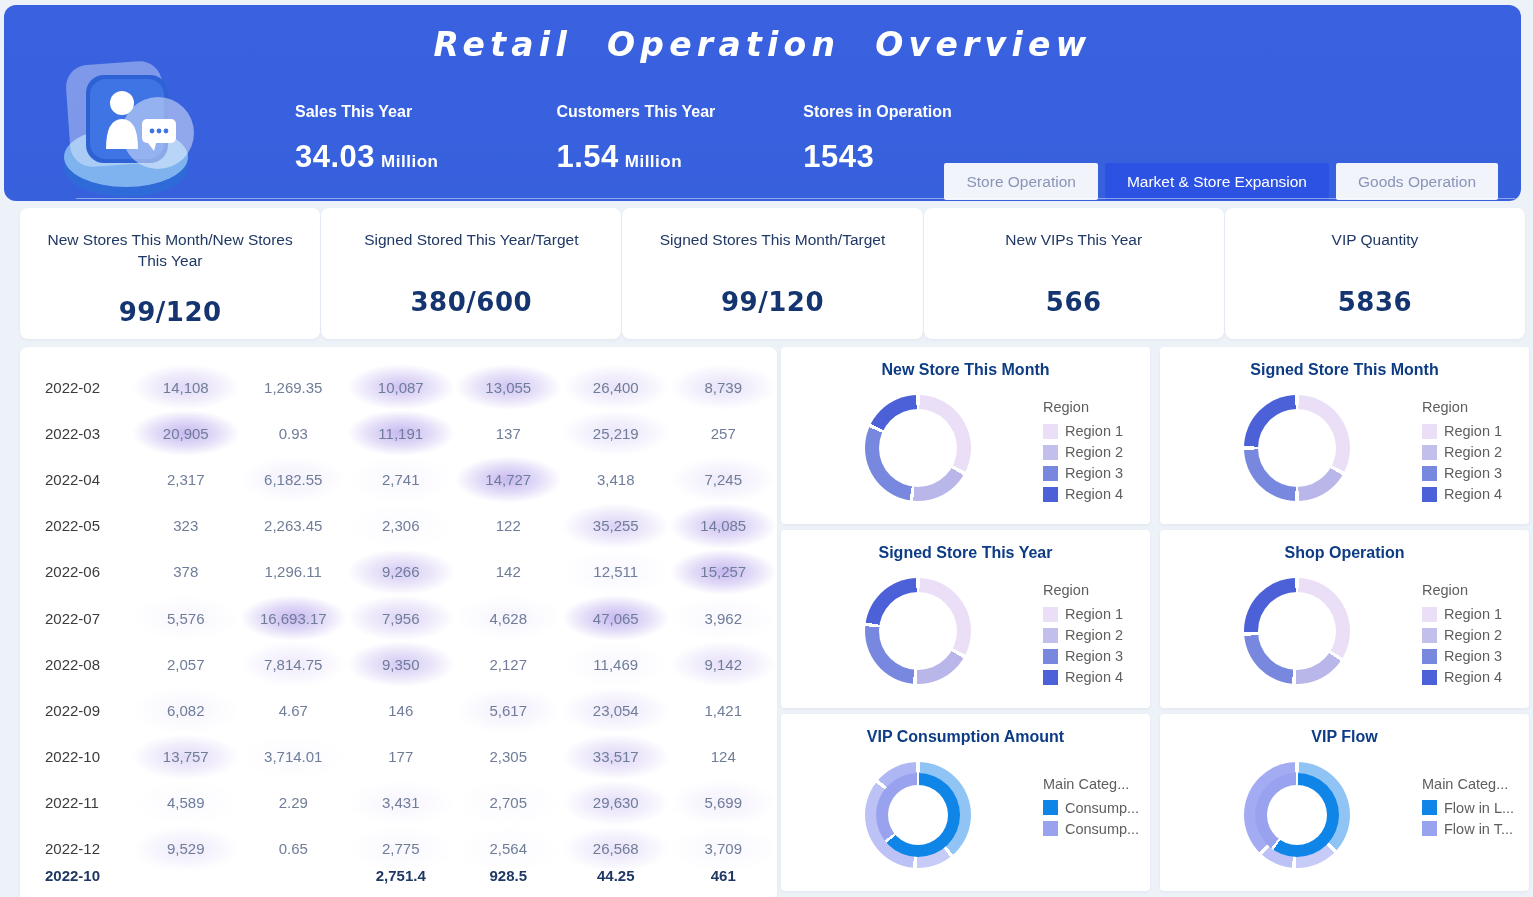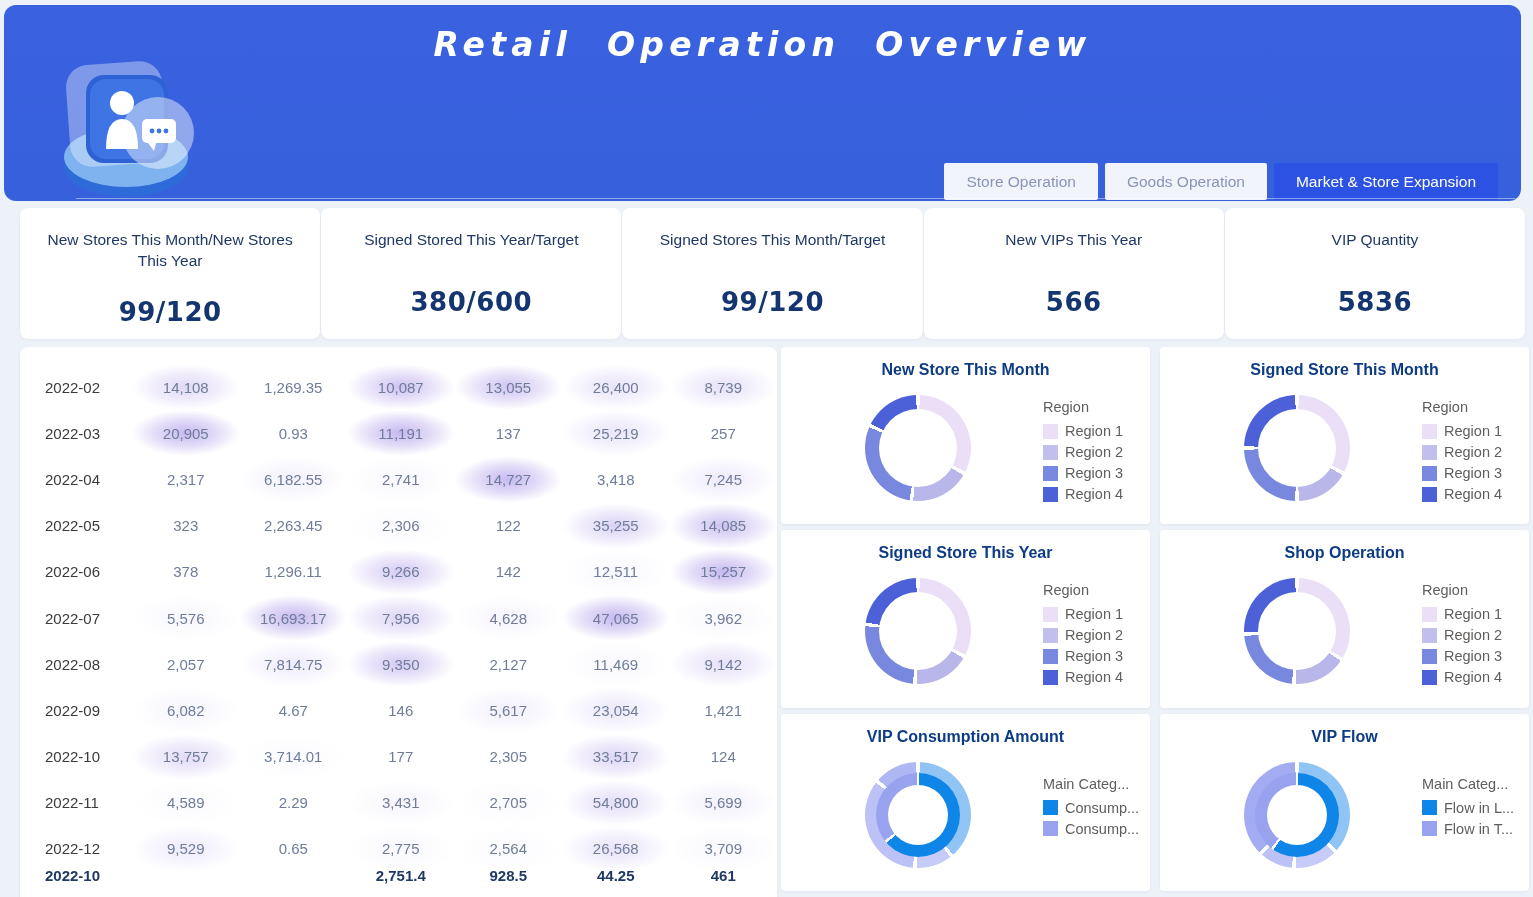--- a/index.html
+++ b/index.html
@@ -77,24 +77,38 @@
       <path d="M60 104 Q60 74 76 74 Q92 74 92 104 Z" fill="#ffffff"></path>
       <circle cx="112" cy="88" r="36" fill="#ffffff" opacity="0.45"></circle>
       <rect x="96" y="74" width="34" height="24" rx="5" fill="#ffffff"></rect>
       <path d="M102 98 l6 8 l2 -8 Z" fill="#ffffff"></path>
       <circle cx="106" cy="86" r="2.4" fill="#3E74E4"></circle>
       <circle cx="113" cy="86" r="2.4" fill="#3E74E4"></circle>
       <circle cx="120" cy="86" r="2.4" fill="#3E74E4"></circle>
     </svg>
   </div>
   <div class="page-title">Retail Operation Overview</div>
+  <div class="hkpis">
+      <div class="hkpi">
+        <div class="lbl">Sales This Year</div>
+        <div class="val">34.03<span class="suf">Million</span></div>
+      </div>
+      <div class="hkpi">
+        <div class="lbl">Customers This Year</div>
+        <div class="val">1.54<span class="suf">Million</span></div>
+      </div>
+      <div class="hkpi">
+        <div class="lbl">Stores in Operation</div>
+        <div class="val">1543</div>
+      </div>
+    </div>
   <div class="tabs">
       <button class="tab">Store Operation</button>
+      <button class="tab active">Market &amp; Store Expansion</button>
       <button class="tab">Goods Operation</button>
-      <button class="tab active">Market &amp; Store Expansion</button>
     </div>
 </div>
 
 <div class="cards">
     <div class="scard">
       <div class="t">New Stores This Month/New Stores This Year</div>
       <div class="v">99/120</div>
     </div>
     <div class="scard">
       <div class="t">Signed Stored This Year/Target</div>
@@ -196,21 +210,21 @@
         <div class="cell">2,305</div>
         <div class="cell" style="background: radial-gradient(closest-side, rgba(151, 125, 228, 0.32) 0%, rgba(151, 125, 228, 0.16) 55%, rgba(151, 125, 228, 0) 100%);">33,517</div>
         <div class="cell">124</div>
       </div>
       <div class="trow">
         <div class="date">2022-11</div>
         <div class="cell" style="background: radial-gradient(closest-side, rgba(151, 125, 228, 0.05) 0%, rgba(151, 125, 228, 0.02) 55%, rgba(151, 125, 228, 0) 100%);">4,589</div>
         <div class="cell">2.29</div>
         <div class="cell" style="background: radial-gradient(closest-side, rgba(151, 125, 228, 0.08) 0%, rgba(151, 125, 228, 0.04) 55%, rgba(151, 125, 228, 0) 100%);">3,431</div>
         <div class="cell" style="background: radial-gradient(closest-side, rgba(151, 125, 228, 0.04) 0%, rgba(151, 125, 228, 0.02) 55%, rgba(151, 125, 228, 0) 100%);">2,705</div>
-        <div class="cell" style="background: radial-gradient(closest-side, rgba(151, 125, 228, 0.26) 0%, rgba(151, 125, 228, 0.13) 55%, rgba(151, 125, 228, 0) 100%);">54,800</div>
+        <div class="cell" style="background: radial-gradient(closest-side, rgba(151, 125, 228, 0.26) 0%, rgba(151, 125, 228, 0.13) 55%, rgba(151, 125, 228, 0) 100%);">29,630</div>
         <div class="cell" style="background: radial-gradient(closest-side, rgba(151, 125, 228, 0.11) 0%, rgba(151, 125, 228, 0.06) 55%, rgba(151, 125, 228, 0) 100%);">5,699</div>
       </div>
       <div class="trow">
         <div class="date">2022-12</div>
         <div class="cell" style="background: radial-gradient(closest-side, rgba(151, 125, 228, 0.16) 0%, rgba(151, 125, 228, 0.08) 55%, rgba(151, 125, 228, 0) 100%);">9,529</div>
         <div class="cell">0.65</div>
         <div class="cell" style="background: radial-gradient(closest-side, rgba(151, 125, 228, 0.06) 0%, rgba(151, 125, 228, 0.03) 55%, rgba(151, 125, 228, 0) 100%);">2,775</div>
         <div class="cell" style="background: radial-gradient(closest-side, rgba(151, 125, 228, 0.03) 0%, rgba(151, 125, 228, 0.02) 55%, rgba(151, 125, 228, 0) 100%);">2,564</div>
         <div class="cell" style="background: radial-gradient(closest-side, rgba(151, 125, 228, 0.22) 0%, rgba(151, 125, 228, 0.11) 55%, rgba(151, 125, 228, 0) 100%);">26,568</div>
         <div class="cell" style="background: radial-gradient(closest-side, rgba(151, 125, 228, 0.06) 0%, rgba(151, 125, 228, 0.03) 55%, rgba(151, 125, 228, 0) 100%);">3,709</div>

